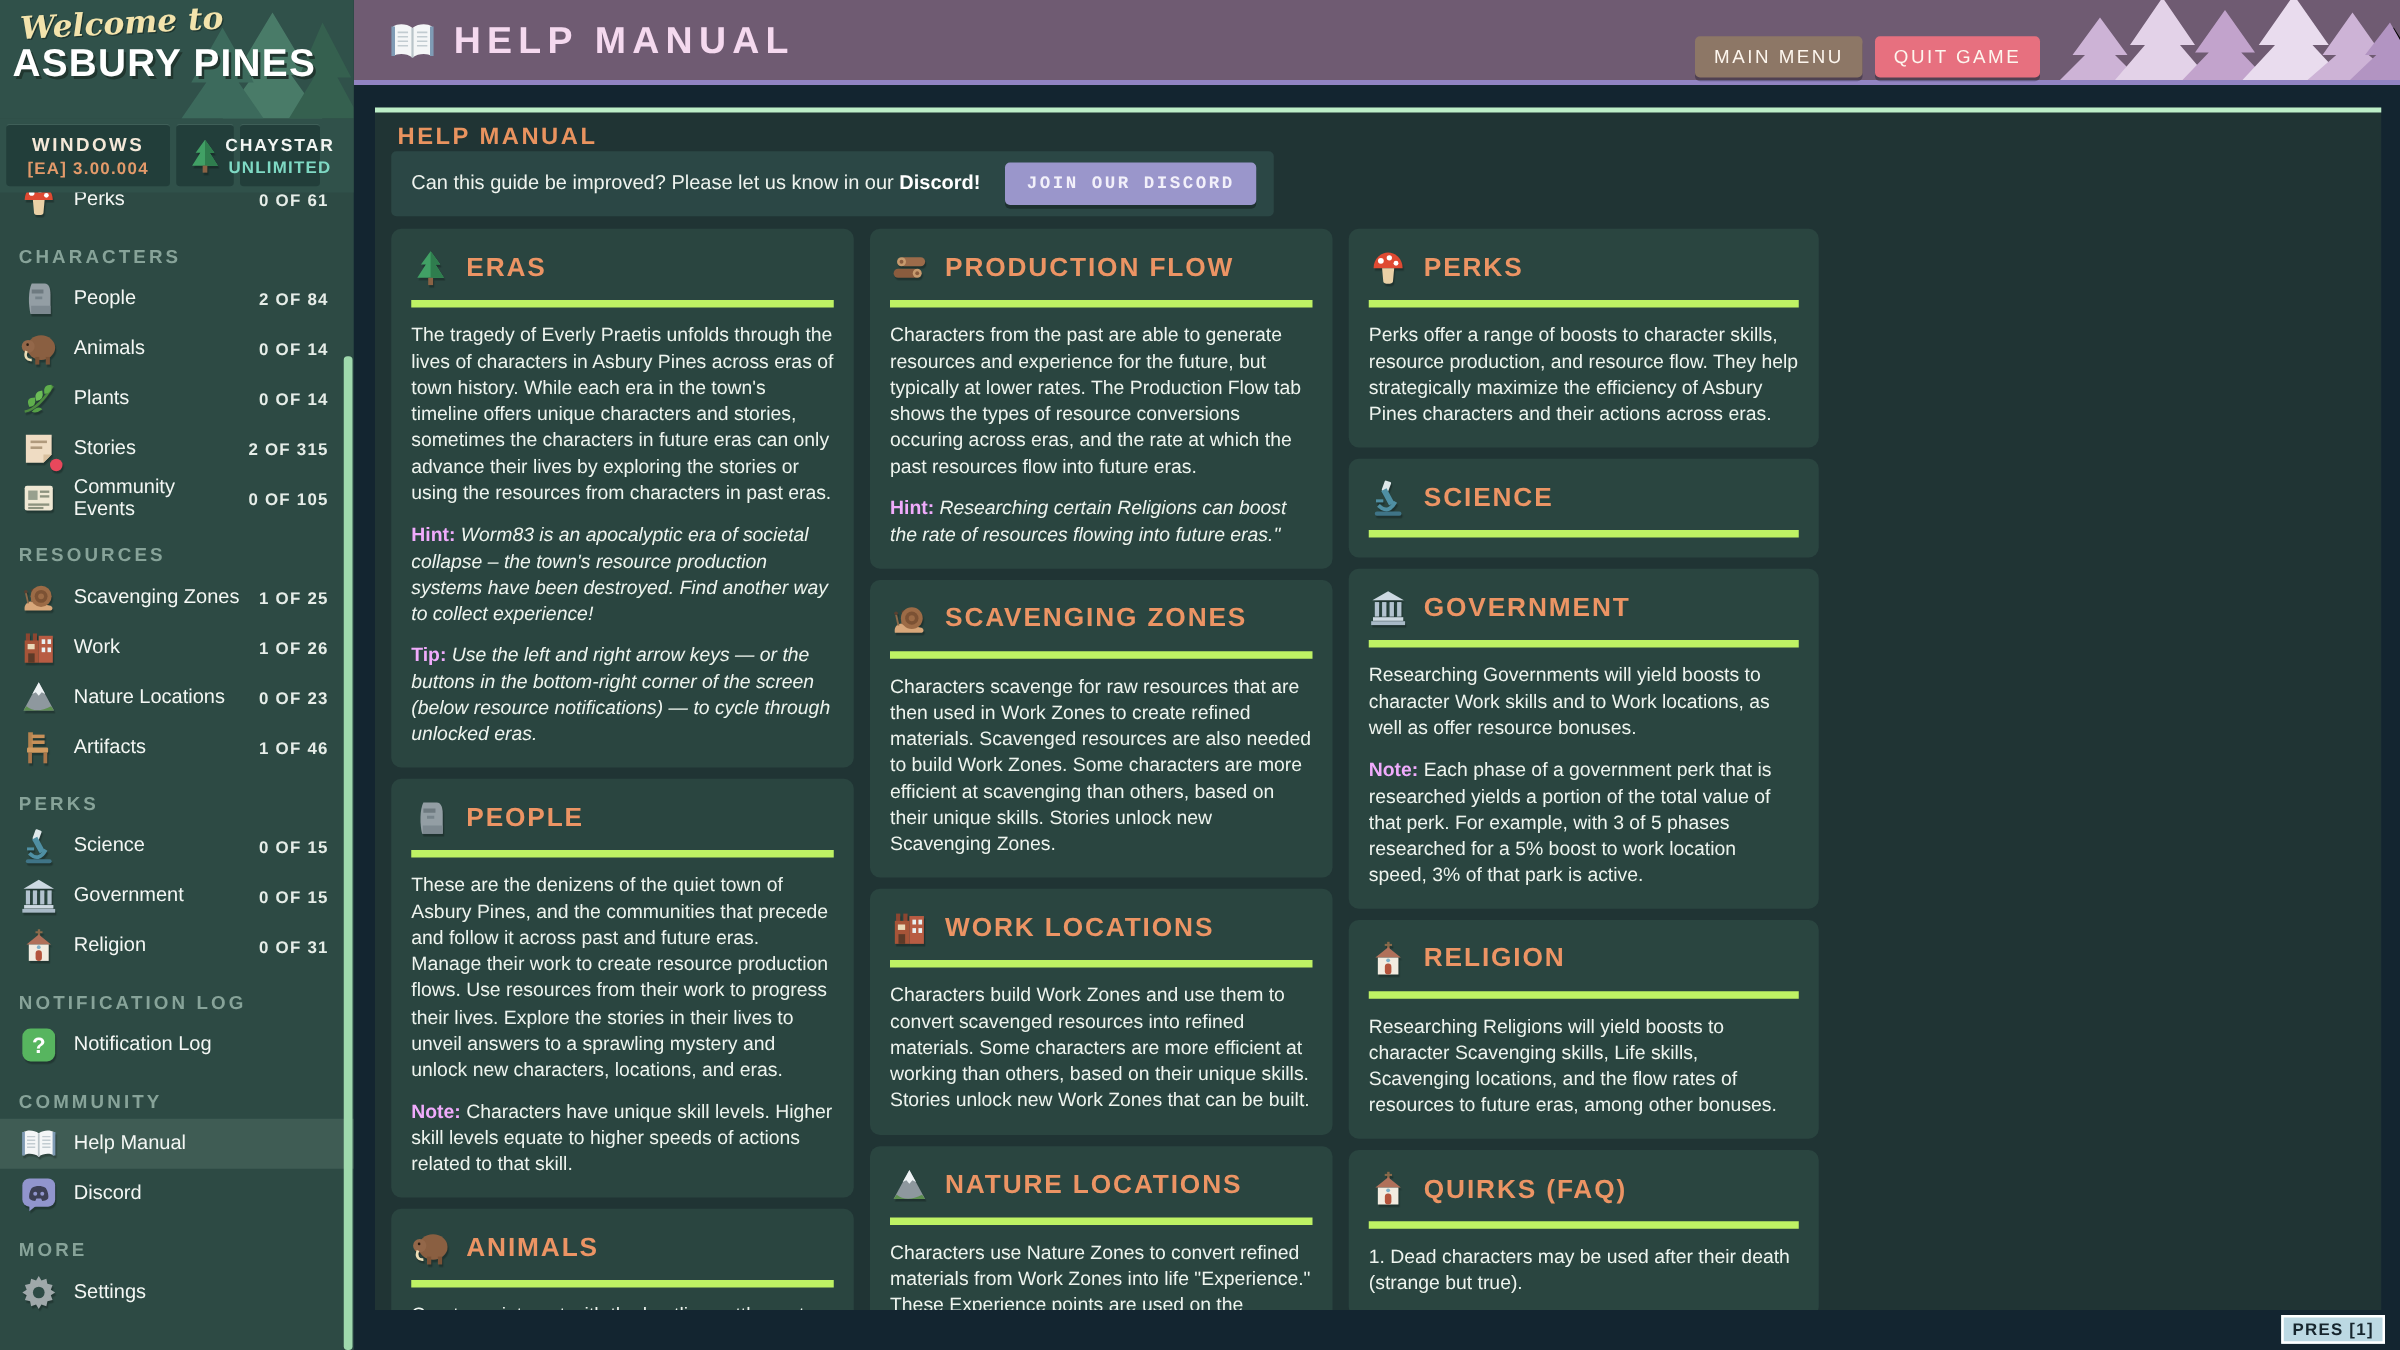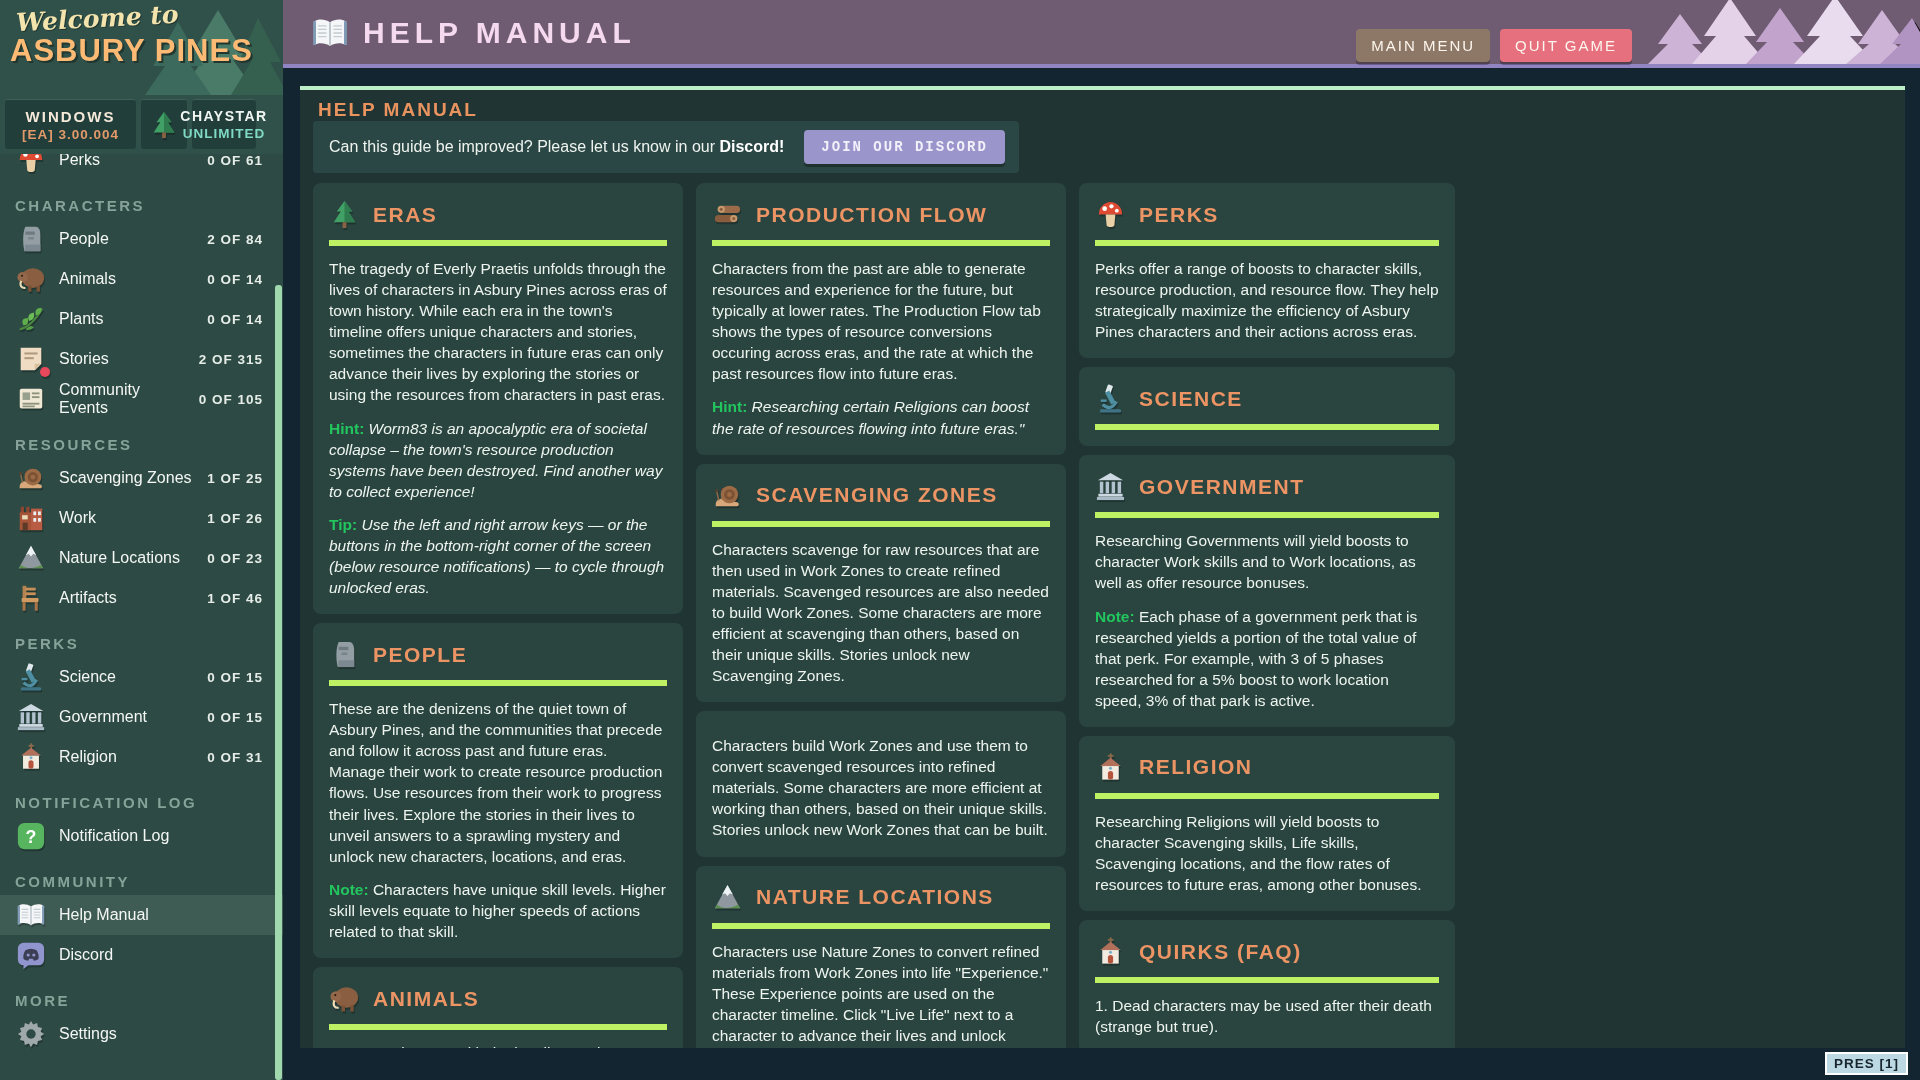--- a/index.html
+++ b/index.html
@@ -4,21 +4,21 @@
 <style>
   * { margin:0; padding:0; box-sizing:border-box; }
   html,body { width:1920px; height:1080px; overflow:hidden; }
   body { position:relative; background:#132530; font-family:"Liberation Sans", sans-serif; }
 
   
   .sidebar { position:absolute; left:0; top:0; width:283px; height:1080px; background:#2d4a44; overflow:hidden; z-index:3; }
   .logo-block { position:relative; height:95px; background:#30514a; z-index:2; overflow:hidden; }
   .logo-trees { position:absolute; right:0; top:0; height:95px; }
   .welcome-script { position:relative; font-family:"DejaVu Serif", serif; font-style:italic; font-weight:bold; color:#f3e3ac; font-size:25px; margin:4px 0 0 16px; transform:rotate(-3deg); display:inline-block; text-shadow:1px 1px 0 #1e352f;}
-  .logo-title { position:relative; font-size:31px; font-weight:bold; color:#fdba74; letter-spacing:1px; margin-left:10px; text-shadow:2px 2px 0 #21362f; }
+  .logo-title { position:relative; font-size:31px; font-weight:bold; color:#ffffff; letter-spacing:1px; margin-left:10px; text-shadow:2px 2px 0 #21362f; }
   .badge-row { position:relative; display:flex; gap:5px; padding:4px 5px 5px; background:#30514a; z-index:2; }
   .badge-box { background:#223e3a; border-top:1px solid #3f5f58; border-radius:3px; height:50px; display:flex; flex-direction:column; align-items:center; justify-content:center; }
   .badge-platform { width:131px; }
   .badge-tree { width:46px; }
   .badge-user { width:64px; }
   .badge-line1 { color:#f5e9d9; font-size:15px; letter-spacing:2px; font-weight:bold; }
   .badge-line2 { color:#e39a6a; font-size:13.5px; letter-spacing:1px; font-weight:bold; margin-top:2px;}
   .badge-user .badge-line1 { font-size:14px; letter-spacing:1.5px; color:#f2f6f3;}
   .badge-user .badge-line2 { color:#7fd9c4; }
 
@@ -56,21 +56,21 @@
 
   .columns { display:flex; gap:13px; align-items:flex-start; margin-top:10px; }
   .col { width:370px; flex:0 0 370px; }
   .col:last-child { width:376px; flex:0 0 376px; }
   .card { background:#2a4540; border-radius:8px; padding:12px 16px 16px; margin-bottom:9px; }
   .card-head { display:flex; align-items:center; gap:13px; padding:4px 0 10px; border-bottom:6px solid #bef264; }
   .card-icon { width:31px; height:31px; flex:0 0 31px; filter:drop-shadow(1px 2px 0 rgba(0,0,0,0.25)); }
   .card-icon svg { width:100%; height:100%; display:block; }
   .card-title { color:#ec9464; font-size:21px; font-weight:bold; letter-spacing:1.5px; }
   .card p { margin:12px 0 0; color:#eef4ee; font-size:15.5px; line-height:1.36; }
-  .card p b { color:#22c55e; }
+  .card p b { color:#f0abfc; }
   .card p.italic { font-style:italic; }
 
   
   .pres-badge { position:absolute; right:12px; bottom:5px; background:#bcd9e3; border:2px solid #ffffff; color:#17262e; font-size:13.5px; font-weight:bold; letter-spacing:1px; padding:2px 7px; z-index:5; }
 </style>
 </head>
 <body>
 
 <div class="sidebar">
   <div class="logo-block">
@@ -448,20 +448,37 @@
                 <circle cx="18" cy="15" r="9" fill="#9c6b46"></circle>
                 <circle cx="18" cy="15" r="5.5" fill="#7c5234"></circle>
                 <circle cx="18" cy="15" r="2.5" fill="#9c6b46"></circle>
               </svg>
             </span>
             <span class="card-title">SCAVENGING ZONES</span>
           </div>
           <p>Characters scavenge for raw resources that are then used in Work Zones to create refined materials. Scavenged resources are also needed to build Work Zones. Some characters are more efficient at scavenging than others, based on their unique skills. Stories unlock new Scavenging Zones.</p>
         </div>
         <div class="card">
+          <div class="card-head">
+            <span class="card-icon">
+              <svg viewBox="0 0 32 32">
+                <rect x="5" y="4" width="3.5" height="8" fill="#8c4631"></rect>
+                <rect x="11" y="4" width="3.5" height="8" fill="#8c4631"></rect>
+                <rect x="4" y="10" width="12" height="19" fill="#a65438"></rect>
+                <rect x="16" y="6" width="12" height="23" fill="#b85c43"></rect>
+                <rect x="18.5" y="9" width="3" height="4" fill="#e8f0f2"></rect>
+                <rect x="23.5" y="9" width="3" height="4" fill="#e8f0f2"></rect>
+                <rect x="18.5" y="16" width="3" height="4" fill="#e8f0f2"></rect>
+                <rect x="23.5" y="16" width="3" height="4" fill="#e8f0f2"></rect>
+                <rect x="6.5" y="13" width="6" height="4.5" fill="#ead9b9"></rect>
+                <rect x="7" y="21" width="5.5" height="8" fill="#5c3a28"></rect>
+              </svg>
+            </span>
+            <span class="card-title">WORK LOCATIONS</span>
+          </div>
           <p>Characters build Work Zones and use them to convert scavenged resources into refined materials. Some characters are more efficient at working than others, based on their unique skills. Stories unlock new Work Zones that can be built.</p>
         </div>
         <div class="card">
           <div class="card-head">
             <span class="card-icon">
               <svg viewBox="0 0 32 32">
                 <path d="M16 3 L29 27 H3 Z" fill="#8e989e"></path>
                 <path d="M16 3 L21.5 13 L18.5 11.5 L16 14.5 L13.5 11.5 L10.5 13 Z" fill="#eef3f5"></path>
                 <path d="M3 27 H29 L26.5 23.5 C18 28 11 28 5.5 23.5 Z" fill="#5c8f4e"></path>
               </svg>

